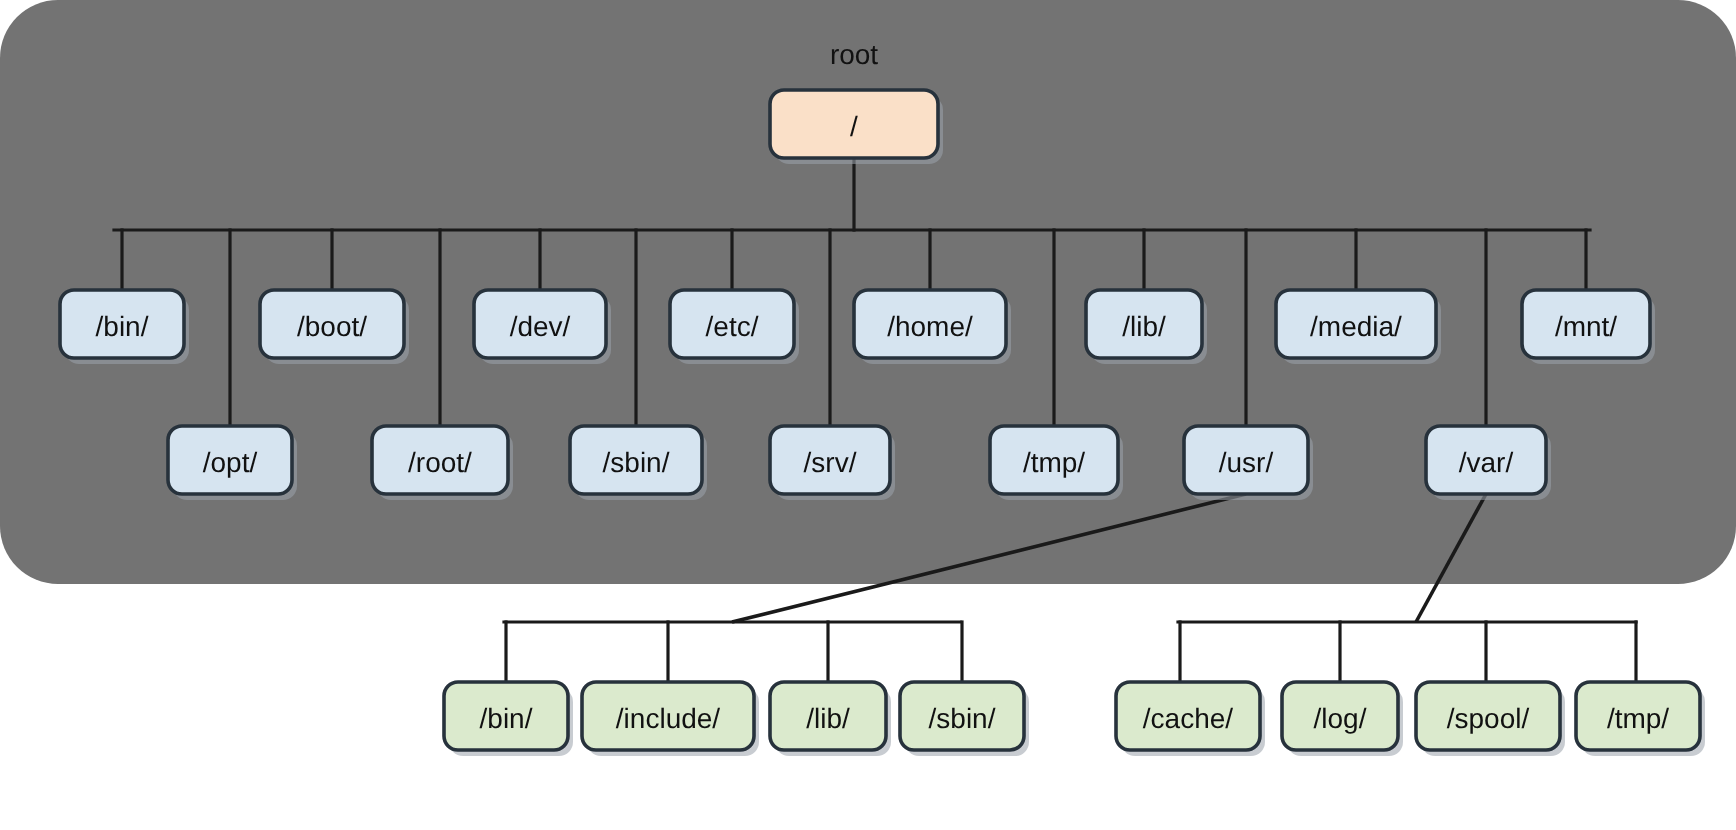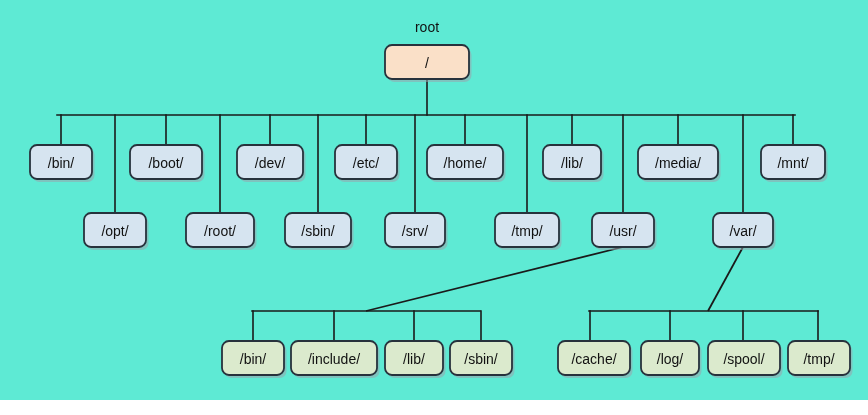--- a/index.html
+++ b/index.html
@@ -9,22 +9,23 @@
   }
   body {
     width: 868px;
     height: 415px;
     overflow: hidden;
     font-family: "Liberation Sans", sans-serif;
   }
   #diagram-root {
     position: relative;
     width: 868px;
-    height: 400px;
-    background: #5eead4;
+    height: 292px;
+    background: #737373;
+    border-radius: 29px;
   }
   svg#fs-tree {
     display: block;
     width: 868px;
     height: 415px;
   }
   .edge {
     stroke: #1a1a1a;
     stroke-width: 1.6;
     fill: none;

